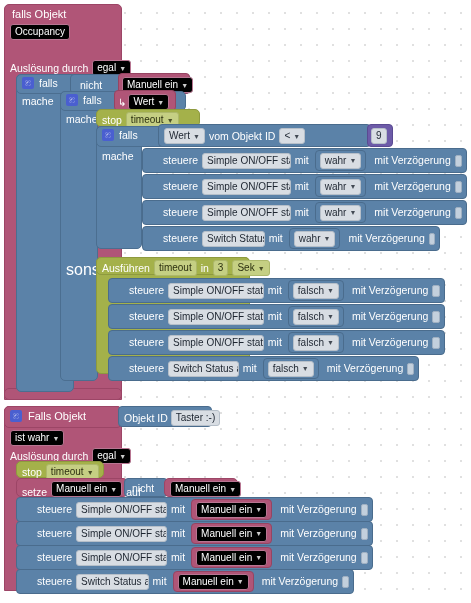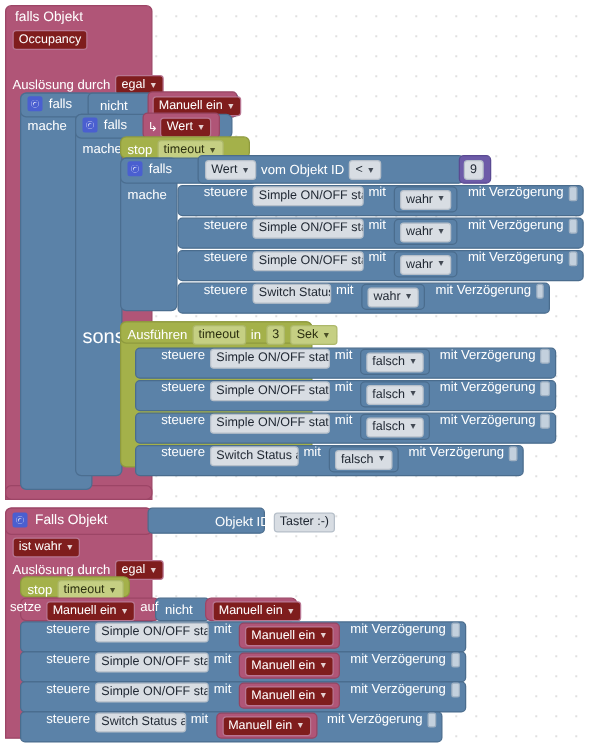--- a/index.html
+++ b/index.html
@@ -29,21 +29,21 @@
 
   .lbl{color:#ffffff;white-space:nowrap;line-height:1;}
 
   
   .fld{
     display:inline-flex;align-items:center;
     height:14px;padding:0 4px;border-radius:3px;
     background:#d8dde3;border:1px solid #b6bfc9;
     color:#1d2530;font-size:10px;white-space:nowrap;line-height:1;
   }
-  .fld.on-ev{background:#7f1d1d;border:1px solid #b87692;color:#ffffff;}
+  .fld.on-ev{background:#000000;border:1px solid #b87692;color:#ffffff;}
   .fld.on-olive{background:#c5cf83;border:1px solid #adb86b;color:#2c3010;}
   .fld .arw{margin-left:3px;font-size:7px;opacity:.8;}
 
   
   .gear{
     display:inline-block;width:12px;height:12px;border-radius:2px;
     background:#4a5fd0;position:relative;vertical-align:middle;
   }
   .gear:before{
     content:"";position:absolute;left:3px;top:3px;width:6px;height:6px;
@@ -61,21 +61,21 @@
     background:#c3d0dd;border:1px solid #9fb0c2;vertical-align:middle;
   }
 
   
   .retglyph{color:#ffffff;font-size:10px;margin-right:2px;}
 
   
   .strow{
     position:absolute;box-sizing:border-box;height:25px;
     background:#5b82a8;border:1px solid #4a6c8d;border-radius:4px;
-    display:flex;padding-left:20px;
+    display:flex;align-items:center;padding-left:20px;
   }
   .strow > *{margin-right:4px;}
   .strow .lbl{font-size:10.5px;}
 
   .wrap{position:absolute;}
 </style>
 </head>
 <body>
 
 <div class="canvas">
@@ -316,21 +316,21 @@
   <div class="blk ev" style="left:4px;top:406px;width:118px;height:185px;border-radius:5px 5px 0 0;"></div>
   <div class="blk ev" style="left:4px;top:406px;width:118px;height:22px;"></div>
 
   <div class="wrap" style="left:10px;top:410px;display:flex;align-items:center;gap:6px;">
     <span class="gear"></span>
     <span class="lbl">Falls Objekt</span>
   </div>
 
   <div class="blk" style="left:118px;top:406px;width:94px;height:21px;background:#5b82a8;border:1px solid #4a6c8d;border-radius:4px;"></div>
   <div class="wrap" style="left:124px;top:410px;display:flex;align-items:center;gap:3px;">
-    <span class="lbl" style="font-size:10.5px;margin-left:48px;">Objekt ID</span>
+    <span class="lbl" style="font-size:10.5px;">Objekt ID</span>
     <span class="fld">Taster :-)</span>
   </div>
 
   <div class="wrap" style="left:10px;top:430px;">
     <span class="fld on-ev">
       <span>ist wahr</span>
         <span class="arw">▼</span>
     </span>
   </div>
 
@@ -348,21 +348,21 @@
     <span class="fld on-olive">
       <span>timeout</span>
         <span class="arw">▼</span>
     </span>
   </div>
 
   <div class="blk ev" style="left:16px;top:478px;width:112px;height:19px;"></div>
   <div class="blk" style="left:124px;top:478px;width:44px;height:19px;background:#5b82a8;border:1px solid #4a6c8d;border-radius:4px;"></div>
   <div class="blk ev" style="left:164px;top:478px;width:74px;height:19px;"></div>
 
-  <div class="wrap" style="left:8px;top:481px;display:flex;align-items:flex-start;gap:4px;">
+  <div class="wrap" style="left:22px;top:481px;display:flex;align-items:flex-end;gap:4px;">
     <span class="lbl" style="font-size:10.5px;">setze</span>
     <span class="fld on-ev">
       <span>Manuell ein</span>
         <span class="arw">▼</span>
     </span>
     <span class="lbl" style="font-size:10.5px;">auf</span>
   </div>
   <div class="wrap" style="left:132px;top:482px;">
     <span class="lbl" style="font-size:10.5px;">nicht</span>
   </div>

